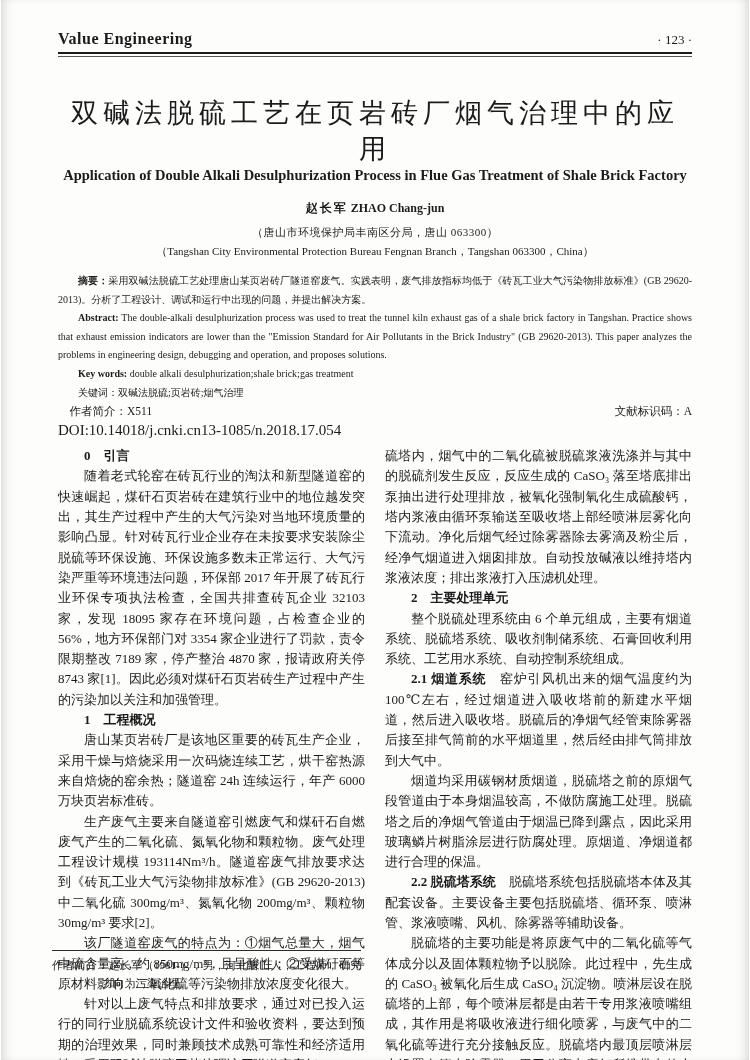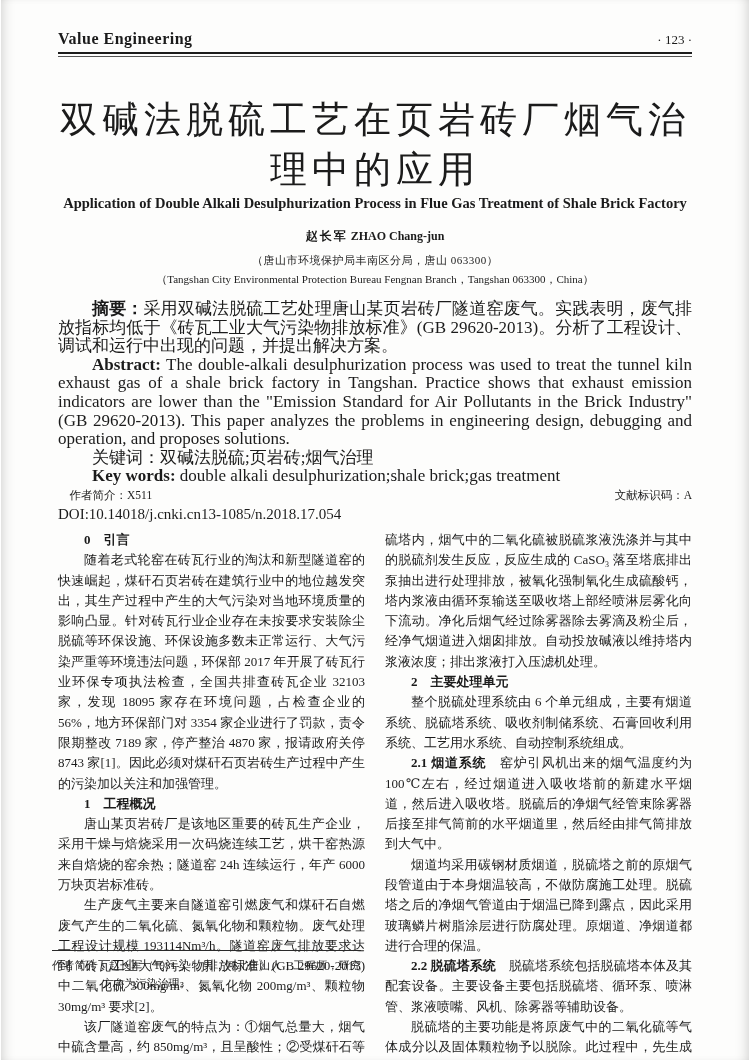--- a/index.html
+++ b/index.html
@@ -21,35 +21,35 @@
     display:flex; justify-content:space-between; align-items:flex-end;
     padding:30px 57px 4px 57px;
   }
   .runhead .journal { font-weight:bold; font-size:16px; letter-spacing:.5px; }
   .runhead .pageno  { font-size:13px; }
   .headrule { margin:0 57px; height:5px; border-top:2.5px solid #1c1c1c; border-bottom:1.2px solid #555; }
 
   
   .title-cn {
     margin-top:38px; text-align:center;
-    font-size:37px; letter-spacing:5px; font-weight:500;
+    font-size:27px; letter-spacing:5px; font-weight:500;
   }
   .title-en {
     margin-top:0; text-align:center;
     font-size:14.5px; font-weight:bold;
   }
   .authors { margin-top:16px; text-align:center; font-size:12px; }
   .authors .cn { font-weight:600; letter-spacing:2px; }
   .authors .en { font-weight:bold; }
   .affil { text-align:center; font-size:11px; color:#222; }
   .affil-cn { margin-top:8px; letter-spacing:.5px; }
   .affil-en { margin-top:4px; }
 
   
-  .absblock { margin-top:13px; font-size:17px; line-height:18.6px; text-align:justify; }
+  .absblock { margin-top:13px; font-size:10px; line-height:18.6px; text-align:justify; }
   .absblock p { text-indent:2em; }
   .lbl-b { font-weight:bold; }
   .metarow {
     display:flex; justify-content:space-between;
     font-size:11.5px; line-height:19px; padding-left:1em;
   }
   .doiline { font-size:15px; line-height:19px; }
 
   
   .cols { display:flex; gap:20px; margin-top:6px; }
@@ -87,22 +87,22 @@
       <span class="cn">赵长军</span>
       <span> </span>
       <span class="en">ZHAO Chang-jun</span>
     </div>
     <div class="affil affil-cn">（唐山市环境保护局丰南区分局，唐山 063300）</div>
     <div class="affil affil-en">（Tangshan City Environmental Protection Bureau Fengnan Branch，Tangshan 063300，China）</div>
 
     <div class="absblock">
       <p><span class="lbl-b">摘要：</span><span>采用双碱法脱硫工艺处理唐山某页岩砖厂隧道窑废气。实践表明，废气排放指标均低于《砖瓦工业大气污染物排放标准》(GB 29620-2013)。分析了工程设计、调试和运行中出现的问题，并提出解决方案。</span></p>
       <p><span class="lbl-b">Abstract:</span> <span>The double-alkali desulphurization process was used to treat the tunnel kiln exhaust gas of a shale brick factory in Tangshan. Practice shows that exhaust emission indicators are lower than the "Emission Standard for Air Pollutants in the Brick Industry" (GB 29620-2013). This paper analyzes the problems in engineering design, debugging and operation, and proposes solutions.</span></p>
+      <p><span class="lbl-b">Key words:</span> <span>double alkali desulphurization;shale brick;gas treatment</span></p>
       <p><span>关键词：</span><span>双碱法脱硫;页岩砖;烟气治理</span></p>
-      <p><span class="lbl-b">Key words:</span> <span>double alkali desulphurization;shale brick;gas treatment</span></p>
     </div>
 
     <div class="metarow">
       <span>作者简介：X511</span>
       <span>文献标识码：A</span>
     </div>
     <div class="doiline">DOI:10.14018/j.cnki.cn13-1085/n.2018.17.054</div>
 
     <div class="cols">
       <div class="col">

